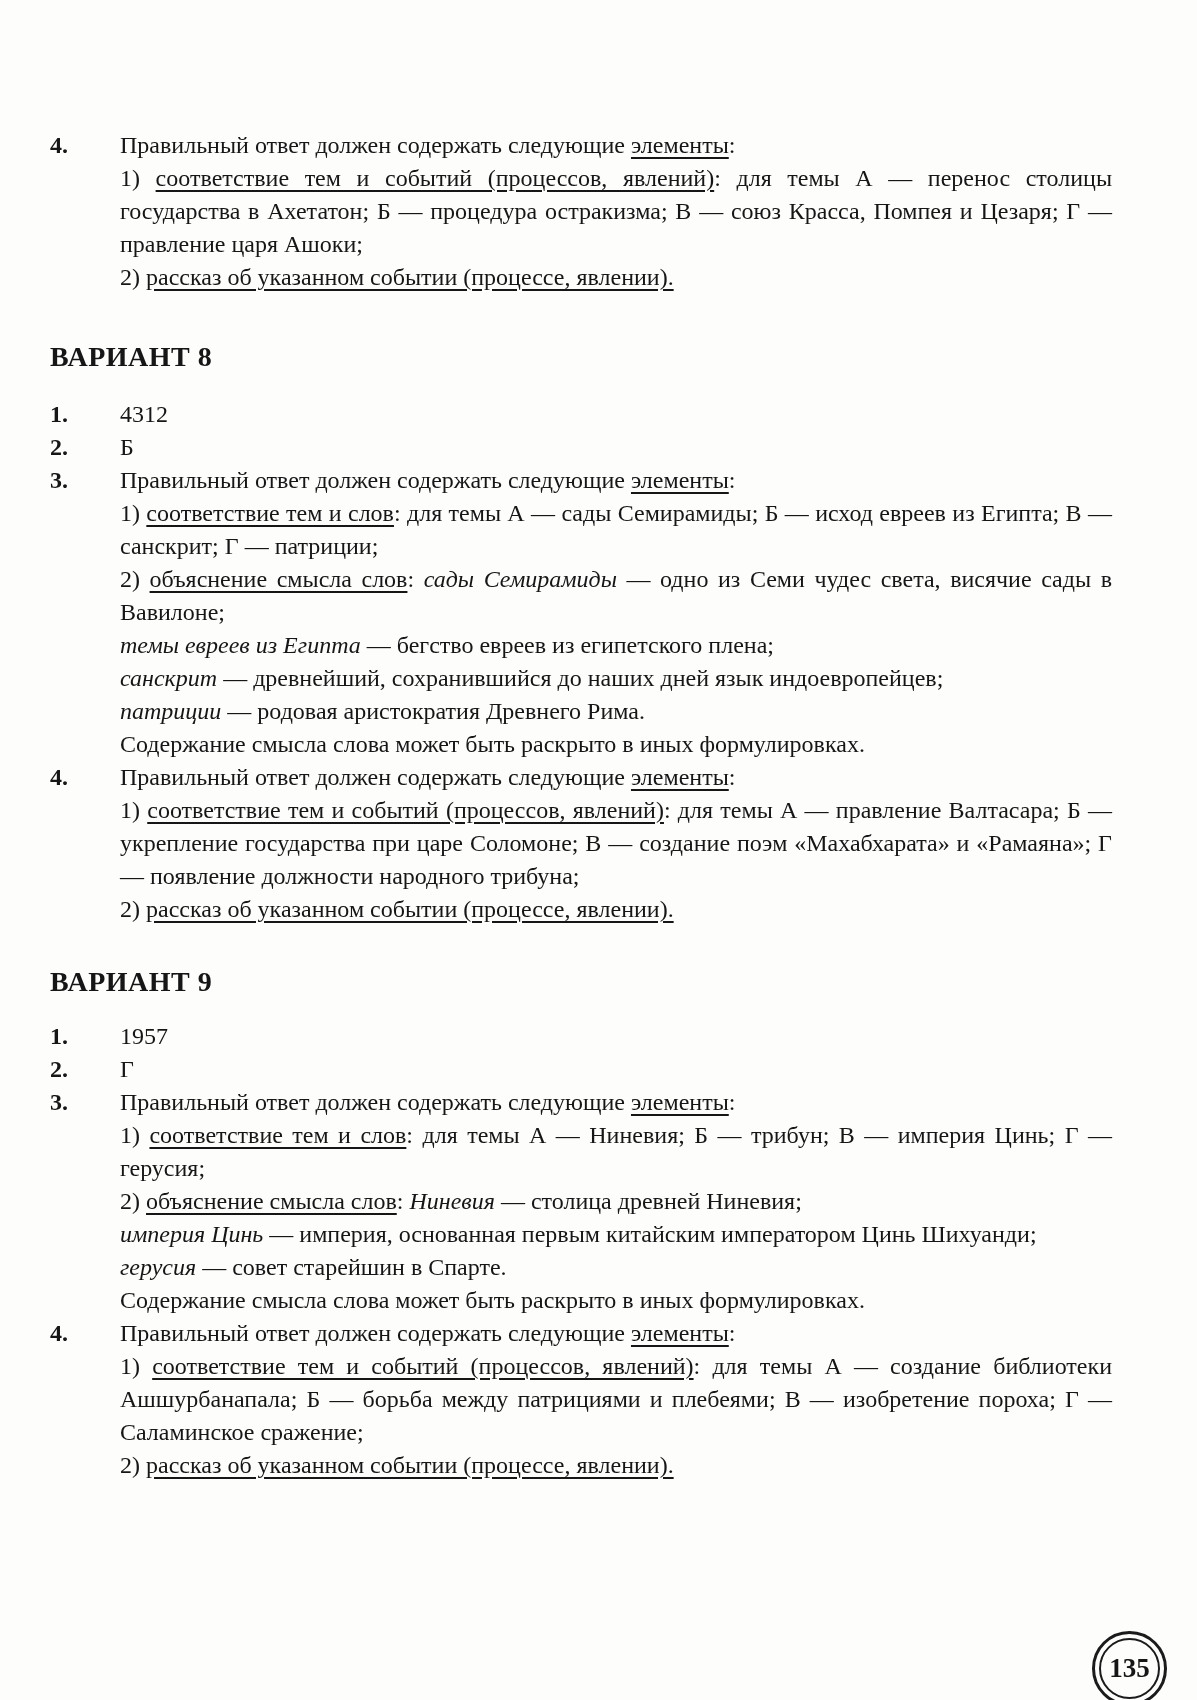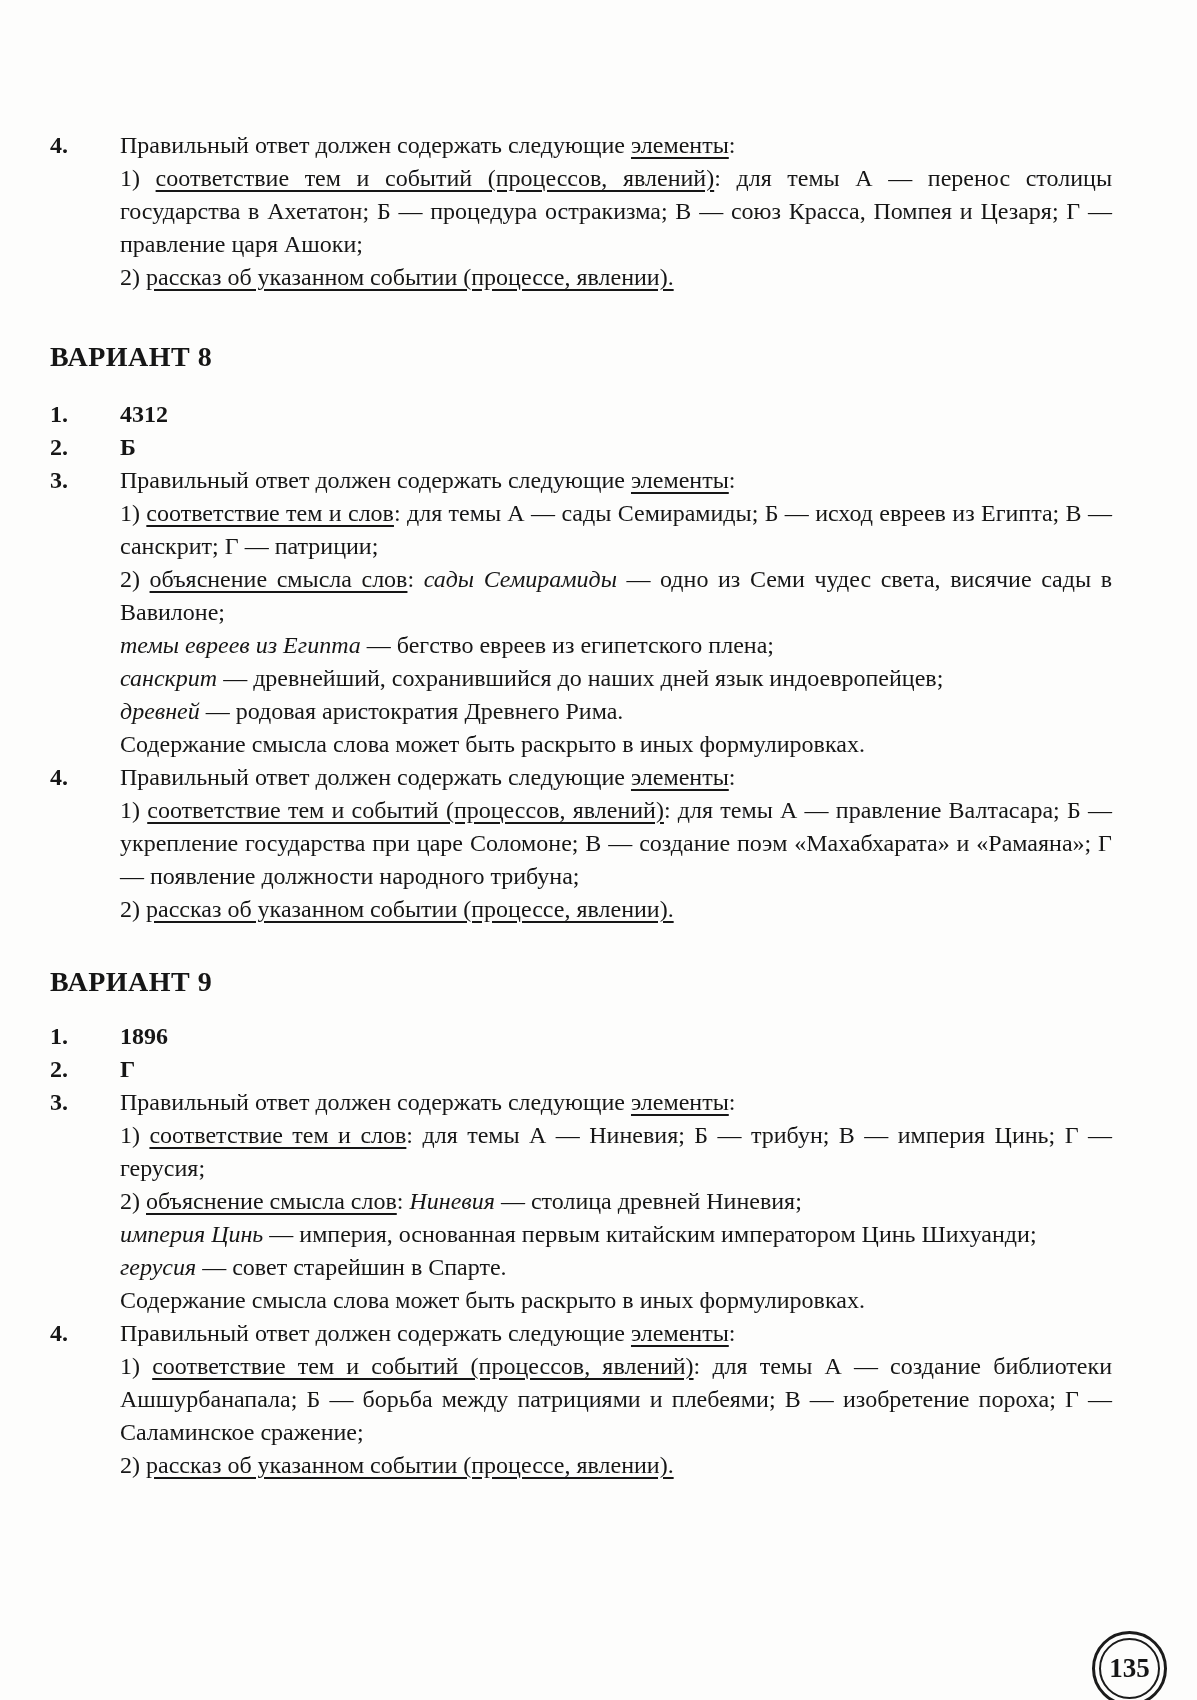--- a/index.html
+++ b/index.html
@@ -18,21 +18,21 @@
     width:1062px;
   }
   .item{display:flex;align-items:flex-start;}
   .num{
     flex:0 0 70px;width:70px;
     font-weight:700;
     font-size:24px;line-height:33px;
   }
   .body{flex:1;min-width:0;text-align:justify;}
   .body p{margin:0;font-size:24px;line-height:33px;}
-  .answer{font-weight:700;}
+  .answer{font-weight:400;}
   .u{
     text-decoration:underline;
     text-underline-offset:4px;
     text-decoration-thickness:2px;
   }
   .i{font-style:italic;}
   .variant-heading{
     text-align:left;
     font-weight:700;
     font-size:28px;line-height:33px;
@@ -90,40 +90,40 @@
     </div>
 
     <div class="item">
       <div class="num">3.</div>
       <div class="body">
         <p><span>Правильный ответ должен содержать следующие </span><span class="u">элементы</span><span>:</span></p>
         <p><span>1) </span><span class="u">соответствие тем и слов</span><span>: для темы А — сады Семирамиды; Б — исход евреев из Египта; В — санскрит; Г — патриции;</span></p>
         <p><span>2) </span><span class="u">объяснение смысла слов</span><span>: </span><span class="i">сады Семирамиды</span><span> — одно из Семи чудес света, висячие сады в Вавилоне;</span></p>
         <p><span class="i">темы евреев из Египта</span><span> — бегство евреев из египетского плена;</span></p>
         <p><span class="i">санскрит</span><span> — древнейший, сохранившийся до наших дней язык индоевропейцев;</span></p>
-        <p><span class="i">древней</span><span> — родовая аристократия Древнего Рима.</span></p>
+        <p><span class="i">патриции</span><span> — родовая аристократия Древнего Рима.</span></p>
         <p><span>Содержание смысла слова может быть раскрыто в иных формулировках.</span></p>
       </div>
     </div>
 
     <div class="item">
       <div class="num">4.</div>
       <div class="body">
         <p><span>Правильный ответ должен содержать следующие </span><span class="u">элементы</span><span>:</span></p>
         <p><span>1) </span><span class="u">соответствие тем и событий (процессов, явлений)</span><span>: для темы А — правление Валтасара; Б — укрепление государства при царе Соломоне; В — создание поэм «Махабхарата» и «Рамаяна»; Г — появление должности народного трибуна;</span></p>
         <p><span>2) </span><span class="u">рассказ об указанном событии (процессе, явлении).</span></p>
       </div>
     </div>
 
     <div class="variant-heading h9">ВАРИАНТ 9</div>
 
     <div class="item">
       <div class="num">1.</div>
       <div class="body">
-        <p class="answer">1896</p>
+        <p class="answer">1957</p>
       </div>
     </div>
 
     <div class="item">
       <div class="num">2.</div>
       <div class="body">
         <p class="answer">Г</p>
       </div>
     </div>
 

